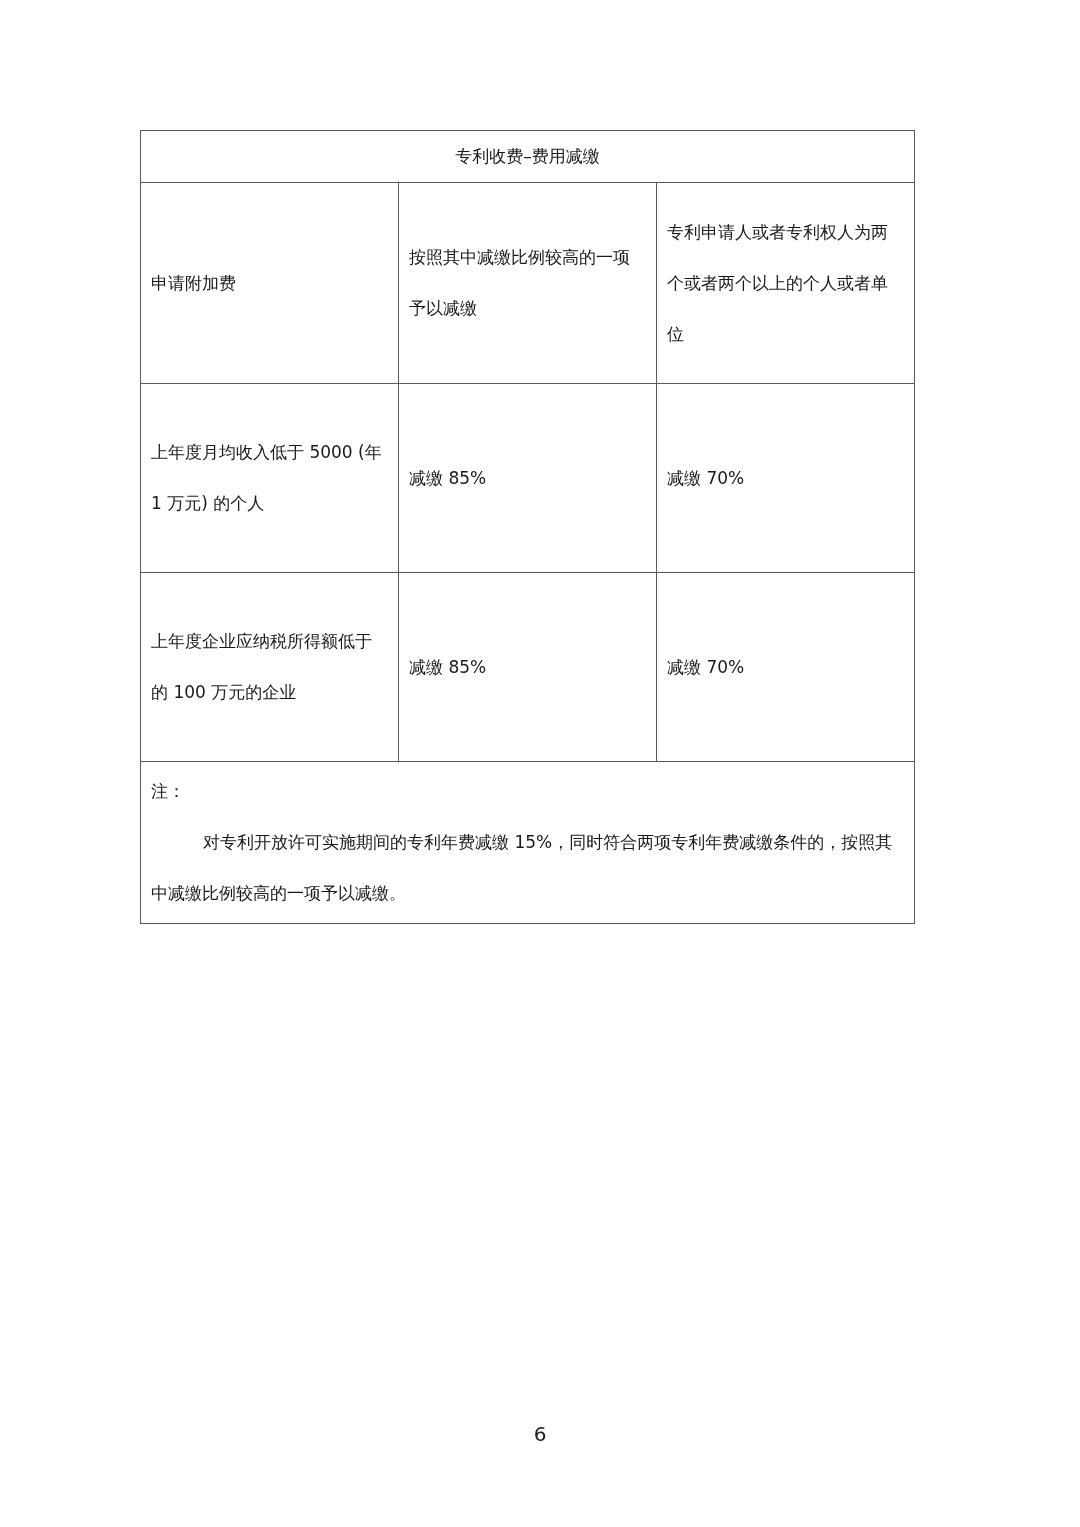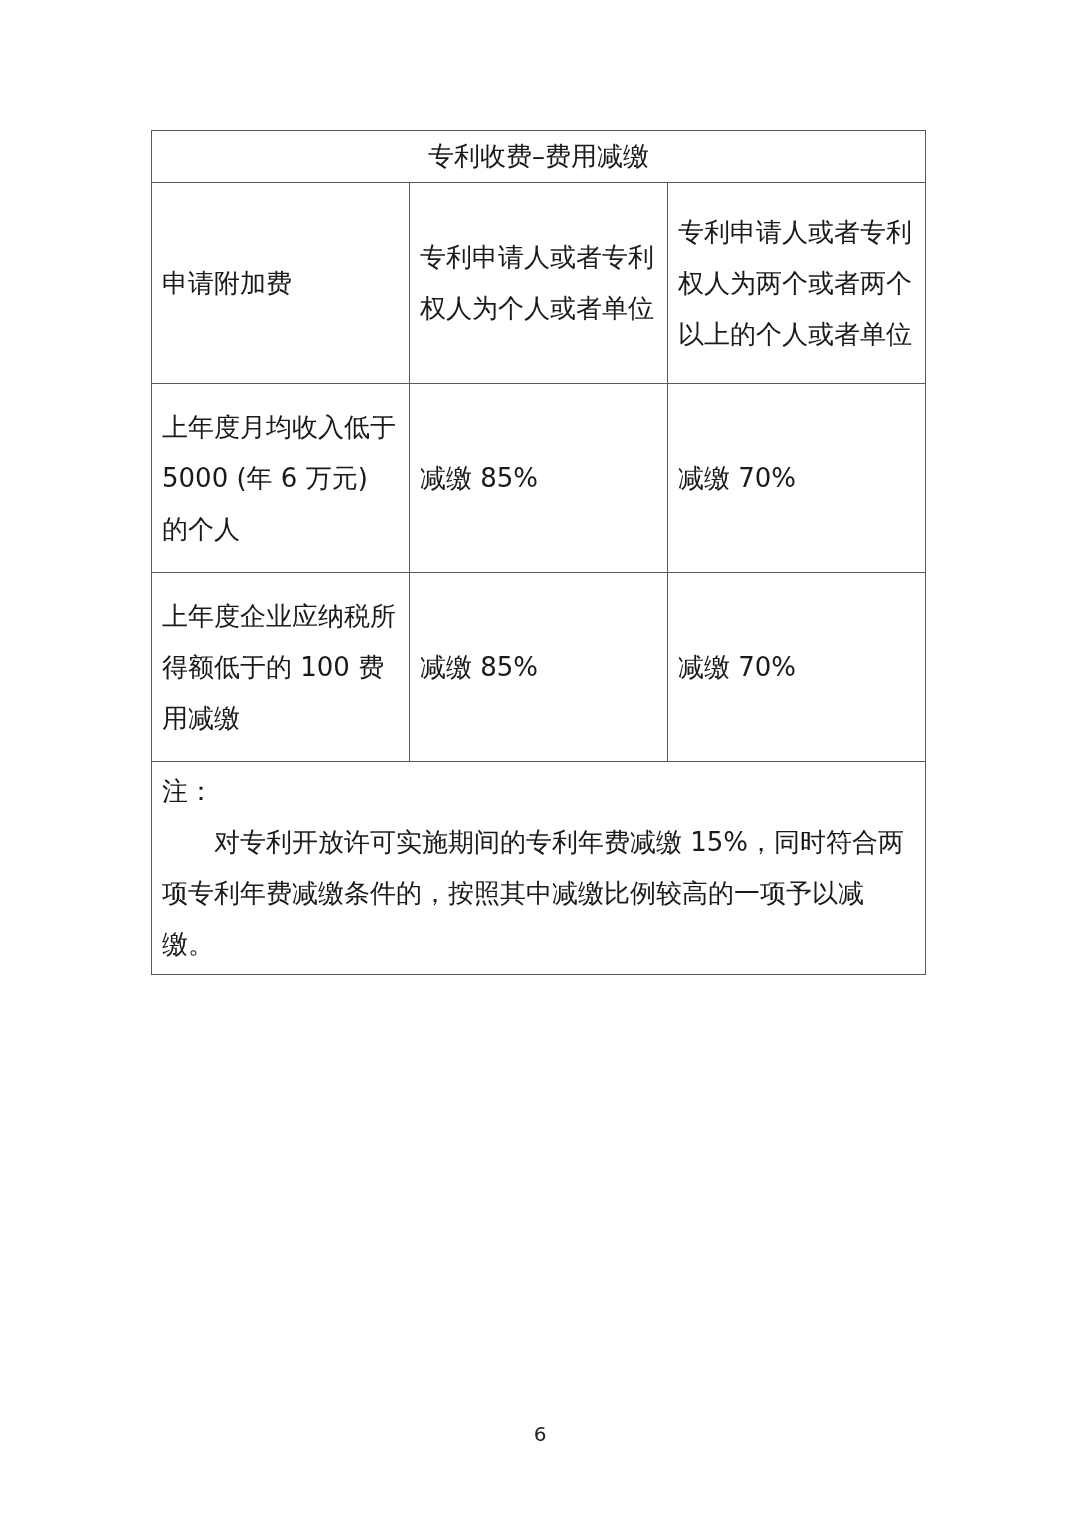--- a/index.html
+++ b/index.html
@@ -3,23 +3,23 @@
 <meta charset="utf-8">
 <style>
   html, body { margin: 0; padding: 0; background: #ffffff; }
   body {
     width: 1080px; height: 1527px; position: relative; overflow: hidden;
     font-family: "DejaVu Sans", "Liberation Sans", sans-serif;
     color: #1a1a1a;
   }
   .page { position: absolute; left: 0; top: 0; width: 1080px; height: 1527px; }
   table.fee {
-    position: absolute; left: 151px; top: 130px;
+    position: absolute; left: 140px; top: 130px;
     width: 774px; border-collapse: collapse; table-layout: fixed;
-    font-size: 26px;
+    font-size: 17px;
   }
   table.fee td {
     border: 1.5px solid #5a5a5a; padding: 0 10px; vertical-align: middle;
     line-height: 51px;
   }
   .title-cell { text-align: center; height: 50px; line-height: 50px; }
   .hdr-row td { height: 200px; }
   .data-row td { height: 188px; }
   .center { text-align: left; }
   .wide { line-height: 57px !important; padding-top: 3px !important; padding-bottom: 3px !important; }
@@ -39,30 +39,30 @@
       <col style="width:258px">
       <col style="width:258px">
       <col style="width:258px">
     </colgroup>
     <tbody>
         <tr>
       <td colspan="3" class="title-cell">专利收费–费用减缴</td>
     </tr>
     <tr class="hdr-row">
       <td>申请附加费</td>
-      <td>专利申请人或者专利权人为个人或者单位</td>
+      <td>按照其中减缴比例较高的一项予以减缴</td>
       <td>专利申请人或者专利权人为两个或者两个以上的个人或者单位</td>
     </tr>
     <tr class="data-row">
-      <td>上年度月均收入低于 5000 (年 6 万元) 的个人</td>
+      <td>上年度月均收入低于 5000 (年 1 万元) 的个人</td>
       <td class="center">减缴 85%</td>
       <td class="center">减缴 70%</td>
     </tr>
     <tr class="data-row">
-      <td>上年度企业应纳税所得额低于的 100 费用减缴</td>
+      <td>上年度企业应纳税所得额低于的 100 万元的企业</td>
       <td class="center">减缴 85%</td>
       <td class="center">减缴 70%</td>
     </tr>
     <tr>
       <td colspan="3" class="notes">
         <span>注：</span>
         <span class="indent">对专利开放许可实施期间的专利年费减缴 15%，同时符合两项专利年费减缴条件的，按照其中减缴比例较高的一项予以减缴。</span>
       </td>
     </tr>
   </tbody>

